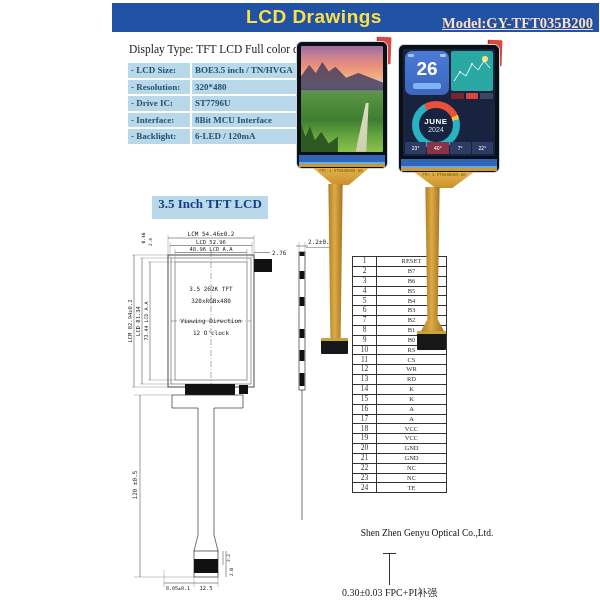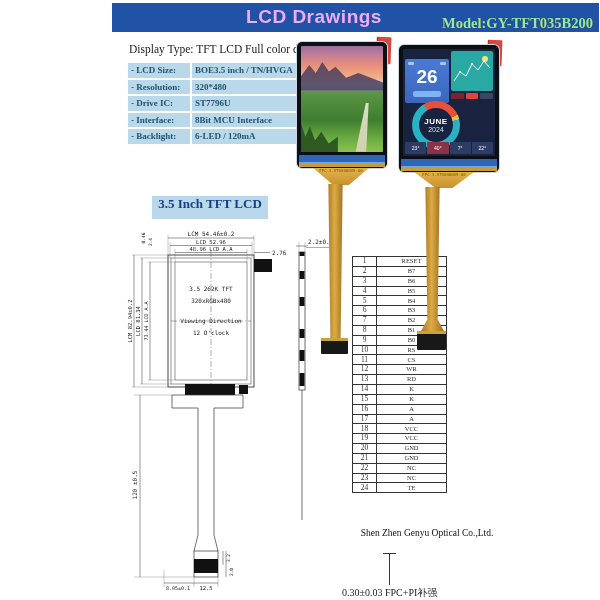--- a/index.html
+++ b/index.html
@@ -1,23 +1,23 @@
 <!DOCTYPE html>
 <html><head>
 <meta charset="utf-8">
 <style>
   html,body{margin:0;padding:0;}
   body{width:600px;height:600px;position:relative;background:#fff;overflow:hidden;
        font-family:"Liberation Serif",serif;}
   
   .topbar{position:absolute;left:112px;top:3px;right:1px;height:29px;background:#2052a6;}
   .title{position:absolute;left:0;right:83px;top:3px;text-align:center;
-         font:bold 19px "Liberation Sans",sans-serif;color:#f0abfc;letter-spacing:.5px;}
+         font:bold 19px "Liberation Sans",sans-serif;color:#fde047;letter-spacing:.5px;}
   .model{position:absolute;right:6px;bottom:0;font:bold 14.5px "Liberation Serif",serif;
-         color:#86efac;text-shadow:0 0 1px #7e1d00;}
+         color:#e5e5e5;text-shadow:0 0 1px #7e1d00;text-decoration:underline;}
   
   .disp-type{position:absolute;left:129px;top:43px;font-size:11.5px;color:#1a1a1a;}
   table.spec{position:absolute;left:126px;top:61px;border-spacing:2px;table-layout:fixed;font-weight:bold;}
   table.spec td{background:#b9d8ea;color:#24536e;font-size:9px;height:12.5px;
                 padding:1px 3px;white-space:nowrap;overflow:hidden;}
   td.slabel{width:56px;} td.svalue{width:98px;}
   .badge{position:absolute;left:152px;top:196px;width:116px;height:23px;line-height:23px;
          text-align:center;background:#b9d8ea;color:#163f86;
          font:bold 13px "Liberation Serif",serif;}
   
@@ -41,21 +41,21 @@
      #68a83f 86%,#8cc24e 100%);}
   .mountain{position:absolute;left:0;top:12%;width:100%;height:30%;background:#4a3f5e;opacity:.85;
      clip-path:polygon(0 55%,10% 20%,18% 45%,26% 10%,34% 40%,42% 25%,55% 60%,70% 45%,100% 75%,100% 100%,0 100%);}
   .trees{position:absolute;left:0;bottom:0;width:45%;height:32%;background:#2e5a22;
      clip-path:polygon(0 100%,0 15%,12% 55%,24% 25%,38% 65%,55% 40%,75% 75%,100% 55%,100% 100%);}
   .trail{position:absolute;right:16%;bottom:0;width:13%;height:46%;opacity:.9;transform:skewX(-8deg);
      background:linear-gradient(180deg,#eee8d6,#d8d2b8);clip-path:polygon(32% 0,58% 0,100% 100%,0 100%);}
   
   .ui{background:#18243f;}
   .card26{position:absolute;left:2px;top:2px;width:44px;height:44px;
-          background:linear-gradient(180deg,#4a7bd4,#3b66bd);border-radius:2px;margin-top:8px;}
+          background:linear-gradient(180deg,#4a7bd4,#3b66bd);border-radius:7px;}
   .c26-hdr i{position:absolute;top:3px;height:3px;background:#a9c6ef;border-radius:1px;}
   .c26-hdr i:first-child{left:3px;width:6px;} .c26-hdr i:last-child{right:3px;width:6px;}
   .c26-num{margin-top:7px;text-align:center;font:bold 19px "Liberation Sans",sans-serif;color:#fff;}
   .c26-btn{width:28px;height:6px;margin:3px auto 0;background:#7fb3f2;border-radius:2px;}
   .cardChart{position:absolute;left:48px;top:2px;width:42px;height:40px;
              background:#2aa8a4;border-radius:2px;}
   .btnrow{position:absolute;left:48px;top:44px;width:42px;height:6px;display:flex;gap:2px;}
   .btnrow i{flex:1;border-radius:1px;}
   .btnrow i:nth-child(1){background:#7a2430;} .btnrow i:nth-child(2){background:#e04438;}
   .btnrow i:nth-child(3){background:#3a4662;}

